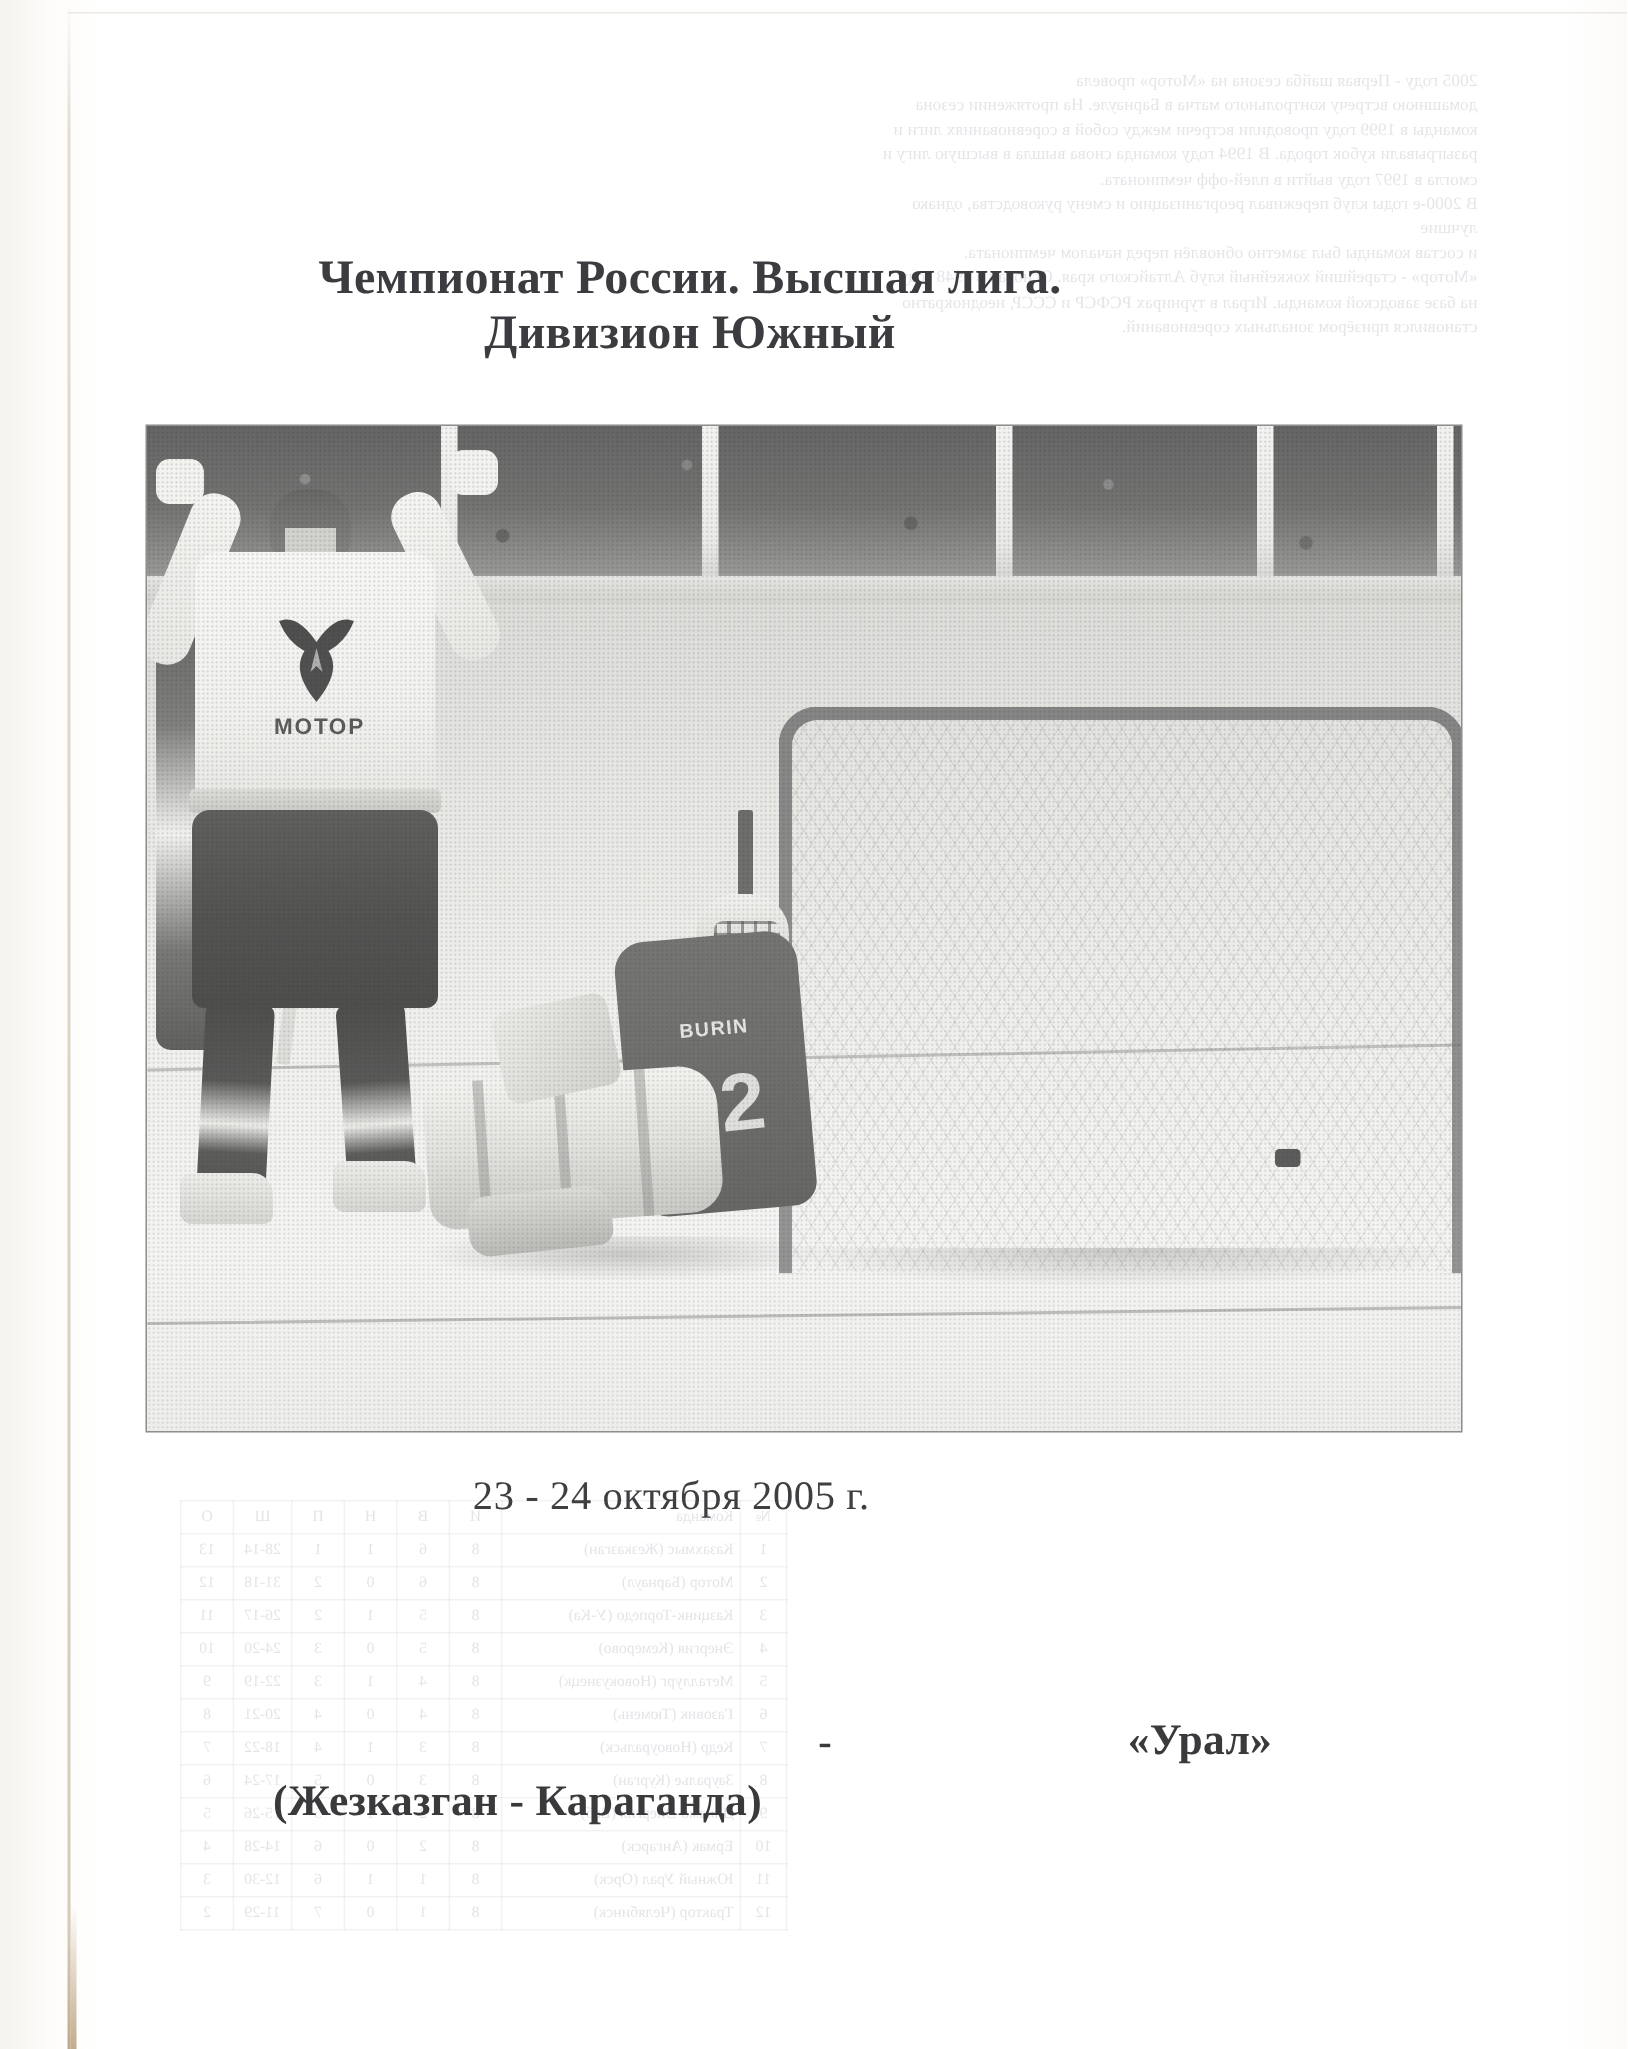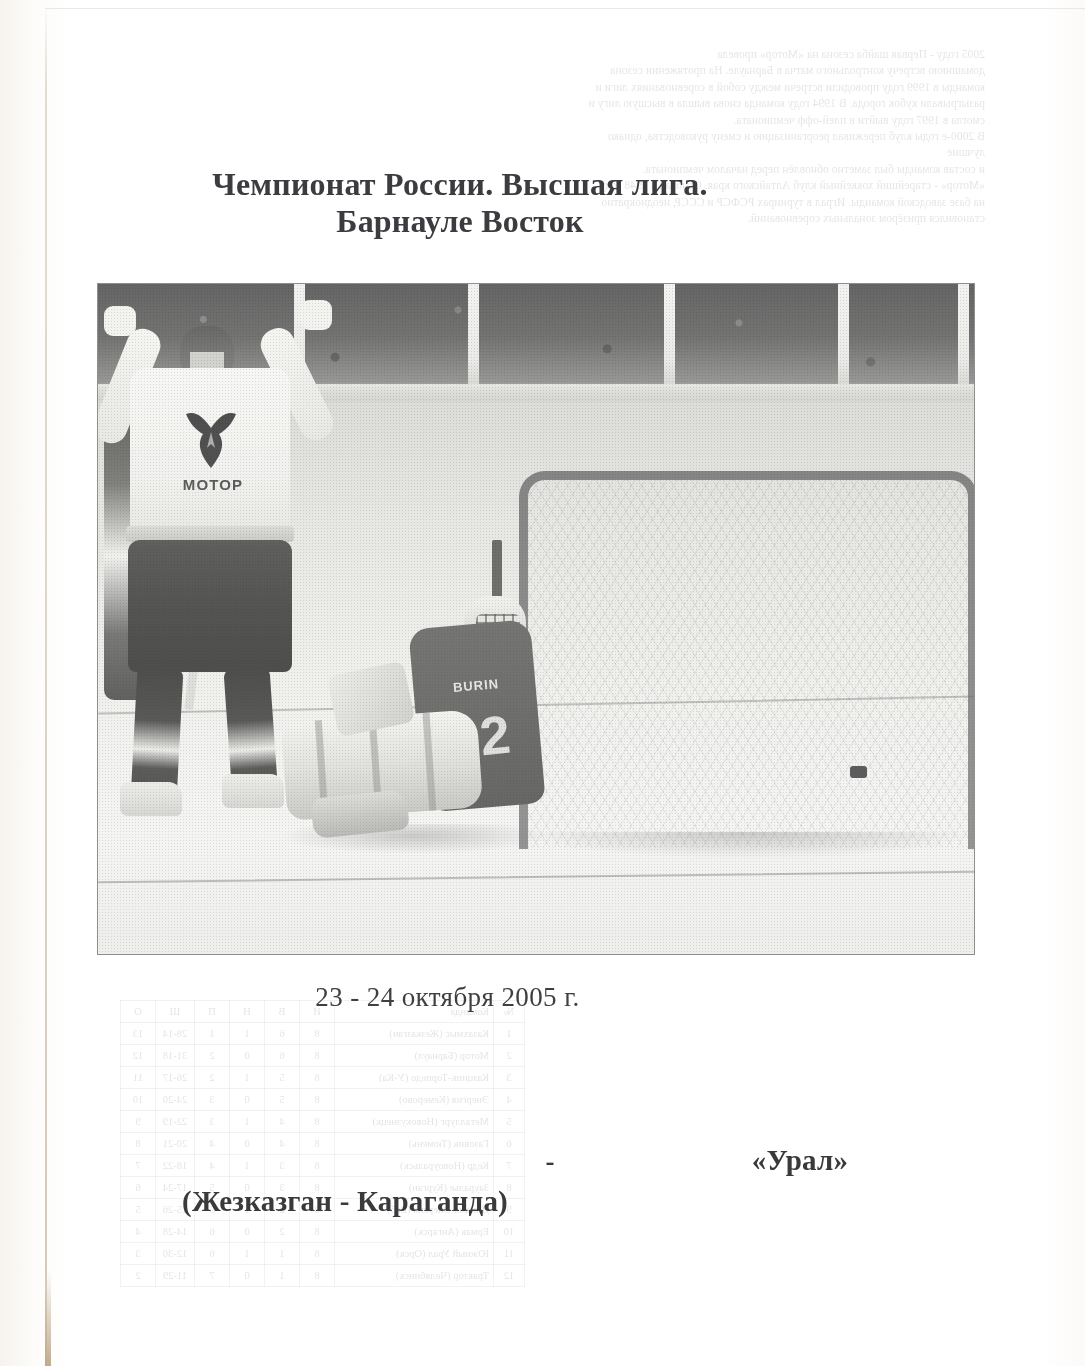--- a/index.html
+++ b/index.html
@@ -594,21 +594,21 @@
             <td class="gt-v">0</td>
             <td class="gt-v">7</td>
             <td class="gt-p">11-29</td>
             <td class="gt-v">2</td>
           </tr>
         </tbody>
     </table>
   </div>
 
   <div class="headline headline-1">Чемпионат России. Высшая лига.</div>
-  <div class="headline headline-2">Барнауле Восток</div>
+  <div class="headline headline-2">Дивизион Южный</div>
 
   <div class="photo">
     <div class="photo-inner">
 
       <div class="arena-bg"></div>
       <div class="arena-crowd"></div>
       <div class="glass-post" style="left:196px;"></div>
       <div class="glass-post" style="left:370px;"></div>
       <div class="glass-post" style="left:566px;"></div>
       <div class="glass-post" style="left:740px;"></div>

